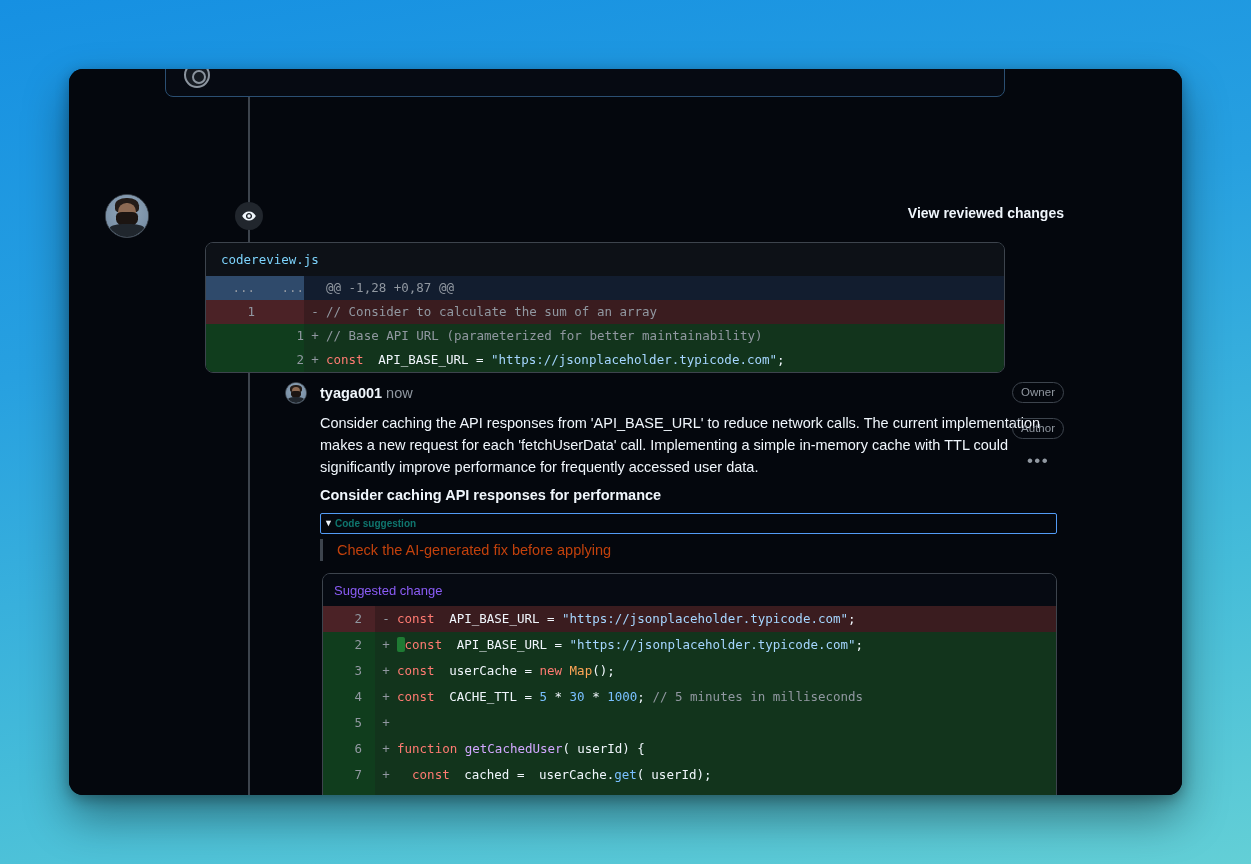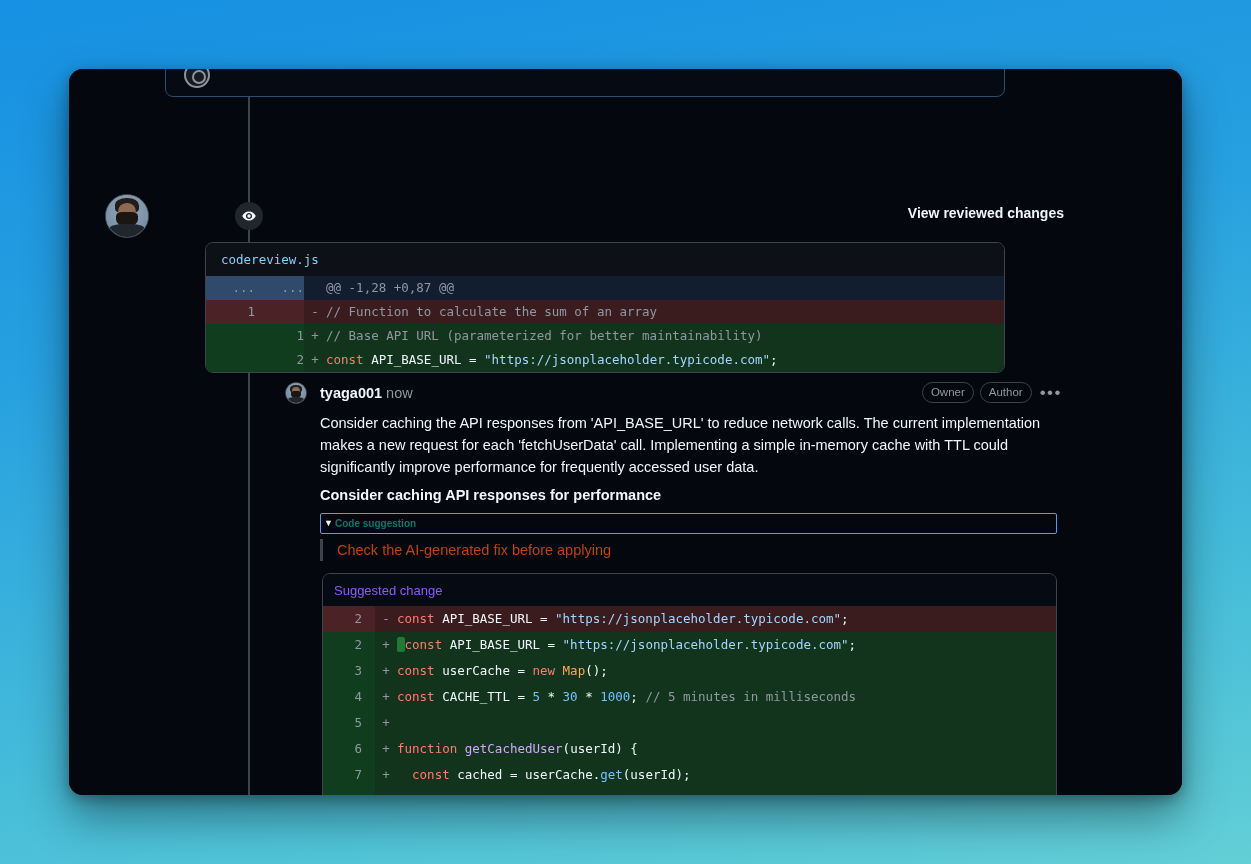--- a/index.html
+++ b/index.html
@@ -196,21 +196,21 @@
   tr.del td.lnA, tr.del td.lnB { background: #4b2226; }
   tr.add td { background: #12341c; }
   tr.add td.lnA, tr.add td.lnB { background: #103d1d; }
 
   
   .tok-com { color: #9198a1; }
   .tok-kw  { color: #ff7b72; }
   .tok-str { color: #a5d6ff; }
   .tok-num { color: #79c0ff; }
   .tok-fn  { color: #d2a8ff; }
-  .tok-var { color: #f0f6fc; }
+  .tok-var { color: #f0f6fc; margin-left: 7px; }
   .tok-prop{ color: #79c0ff; }
   .tok-cls { color: #ffa657; }
   .wordadd { background: #1f7a33; border-radius: 2px; }
 
   
   #review-comment {
     position: absolute;
     left: 206px;
     top: 305px;
     width: 800px;
@@ -240,21 +240,22 @@
     white-space: nowrap;
   }
   #rc-author .u { color: #f0f6fc; font-weight: bold; }
 
   #rc-badges {
     position: absolute;
     right: 11px;
     top: 8px;
     display: flex;
     align-items: center;
-    gap: 6px;
+    gap: 15px;
+    flex-direction: column;
   }
   .role-badge {
     border: 1px solid #3d444d;
     border-radius: 20px;
     padding: 1px 8px 2px;
     font-size: 11.5px;
     line-height: 16px;
     color: #9198a1;
     background: transparent;
     cursor: pointer;
@@ -392,21 +393,21 @@
         <tbody>
           <tr class="hunk">
             <td class="lnA">...</td>
             <td class="lnB">...</td>
             <td class="code" colspan="2">@@ -1,28 +0,87 @@</td>
           </tr>
           <tr class="del">
             <td class="lnA">1</td>
             <td class="lnB"></td>
             <td class="marker">-</td>
-            <td class="code"><span class="tok-com">// Function to calculate the sum of an array</span></td>
+            <td class="code"><span class="tok-com">// Consider to calculate the sum of an array</span></td>
           </tr>
           <tr class="add">
             <td class="lnA"></td>
             <td class="lnB">1</td>
             <td class="marker">+</td>
             <td class="code"><span class="tok-com">// Base API URL (parameterized for better maintainability)</span></td>
           </tr>
           <tr class="add">
             <td class="lnA"></td>
             <td class="lnB">2</td>

